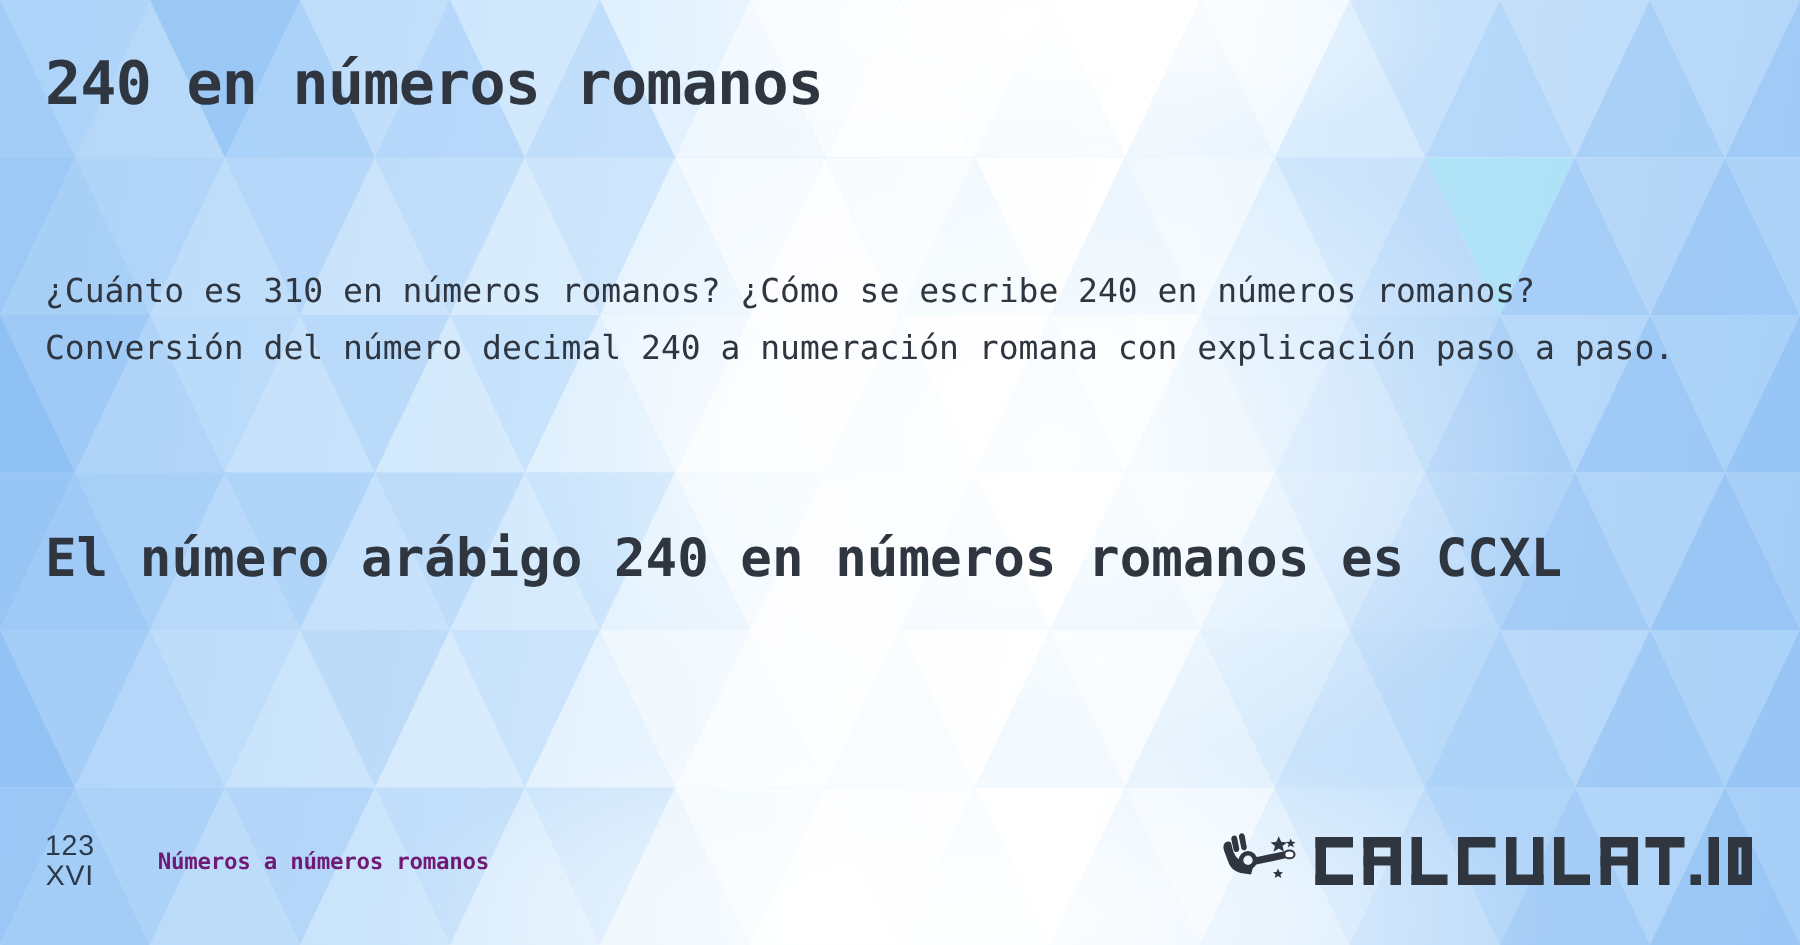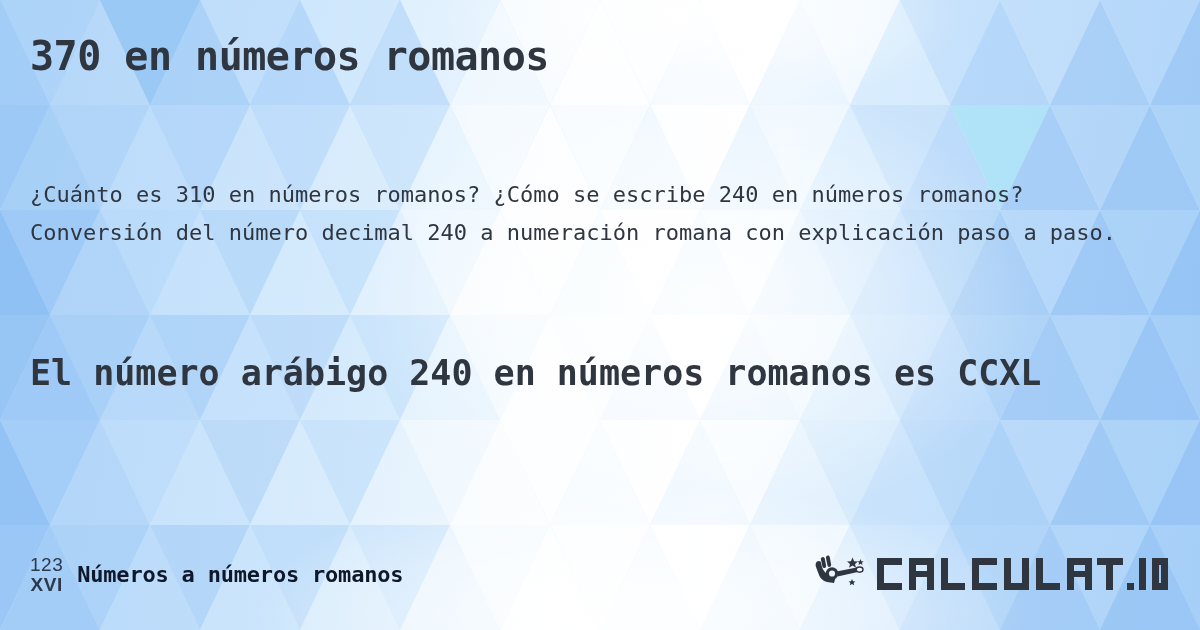--- a/index.html
+++ b/index.html
@@ -106,28 +106,29 @@
     align-items:center;
     justify-content:center;
     line-height:1.02;
     font-family:"Liberation Sans", sans-serif;
     color:#2b3a4a;
     font-size:19px;
     letter-spacing:0.5px;
     padding-top:1px;
   }
   #fraction-logo .num { display:block; }
-  #fraction-logo .den { display:block;font-weight:bold; }
+  #fraction-logo .den { display:block; }
 
   #footer-site-label {
-    font-size:22px;
+    font-size:15px;
     font-weight:bold;
-    color:#0f172a;
+    color:#701a75;
     letter-spacing:-0.2px;
     white-space:nowrap;
+    margin-left:28px;
   }
 
   #footer-brand-right {
     display:flex;
     align-items:center;
     gap:7px;
   }
 
   #wand-icon { display:block; }
 
@@ -309,21 +310,21 @@
       <polygon points="1050,525 1150,525 1100,630" fill="#b4d7f8"></polygon>
       <polygon points="1150,525 1100,630 1200,630" fill="#99c5f4"></polygon>
       <polygon points="1150,525 1250,525 1200,630" fill="#aad0f7"></polygon>
     </g>
   </svg>
 </div>
 <div id="bg-bloom"></div>
 
 <main id="content">
 
-  <h1 id="page-title">370 en números romanos</h1>
+  <h1 id="page-title">240 en números romanos</h1>
 
   <p id="intro-paragraph">¿Cuánto es 310 en números romanos? ¿Cómo se escribe 240 en números romanos? Conversión del número decimal 240 a numeración romana con explicación paso a paso.</p>
 
   <p id="answer-statement">El número arábigo 240 en números romanos es CCXL</p>
 
   <footer id="footer">
 
     <div id="footer-brand-left">
       <span id="fraction-logo">
         <span class="num">123</span>

